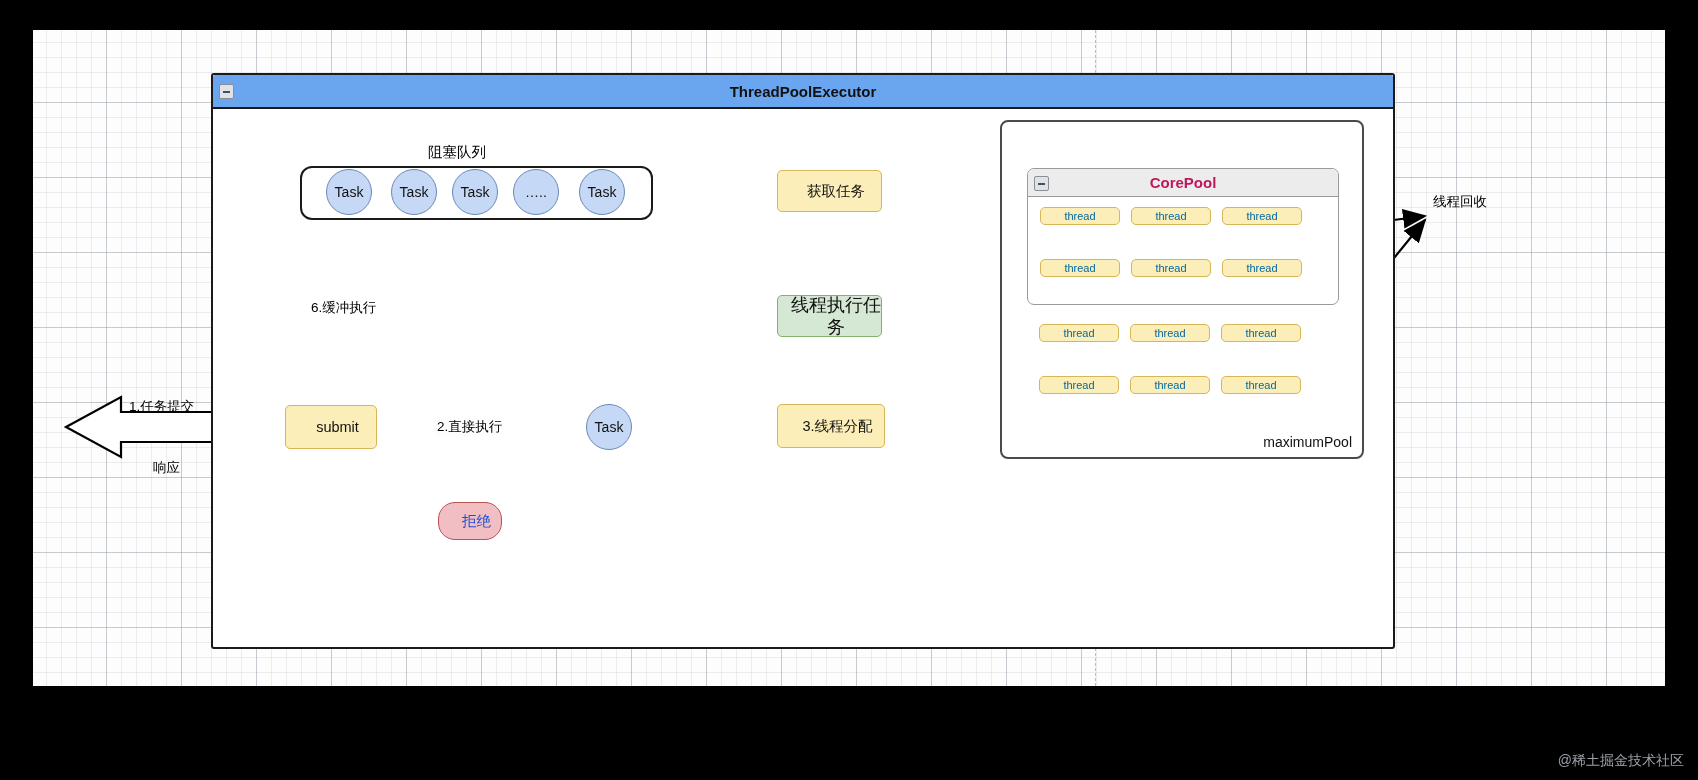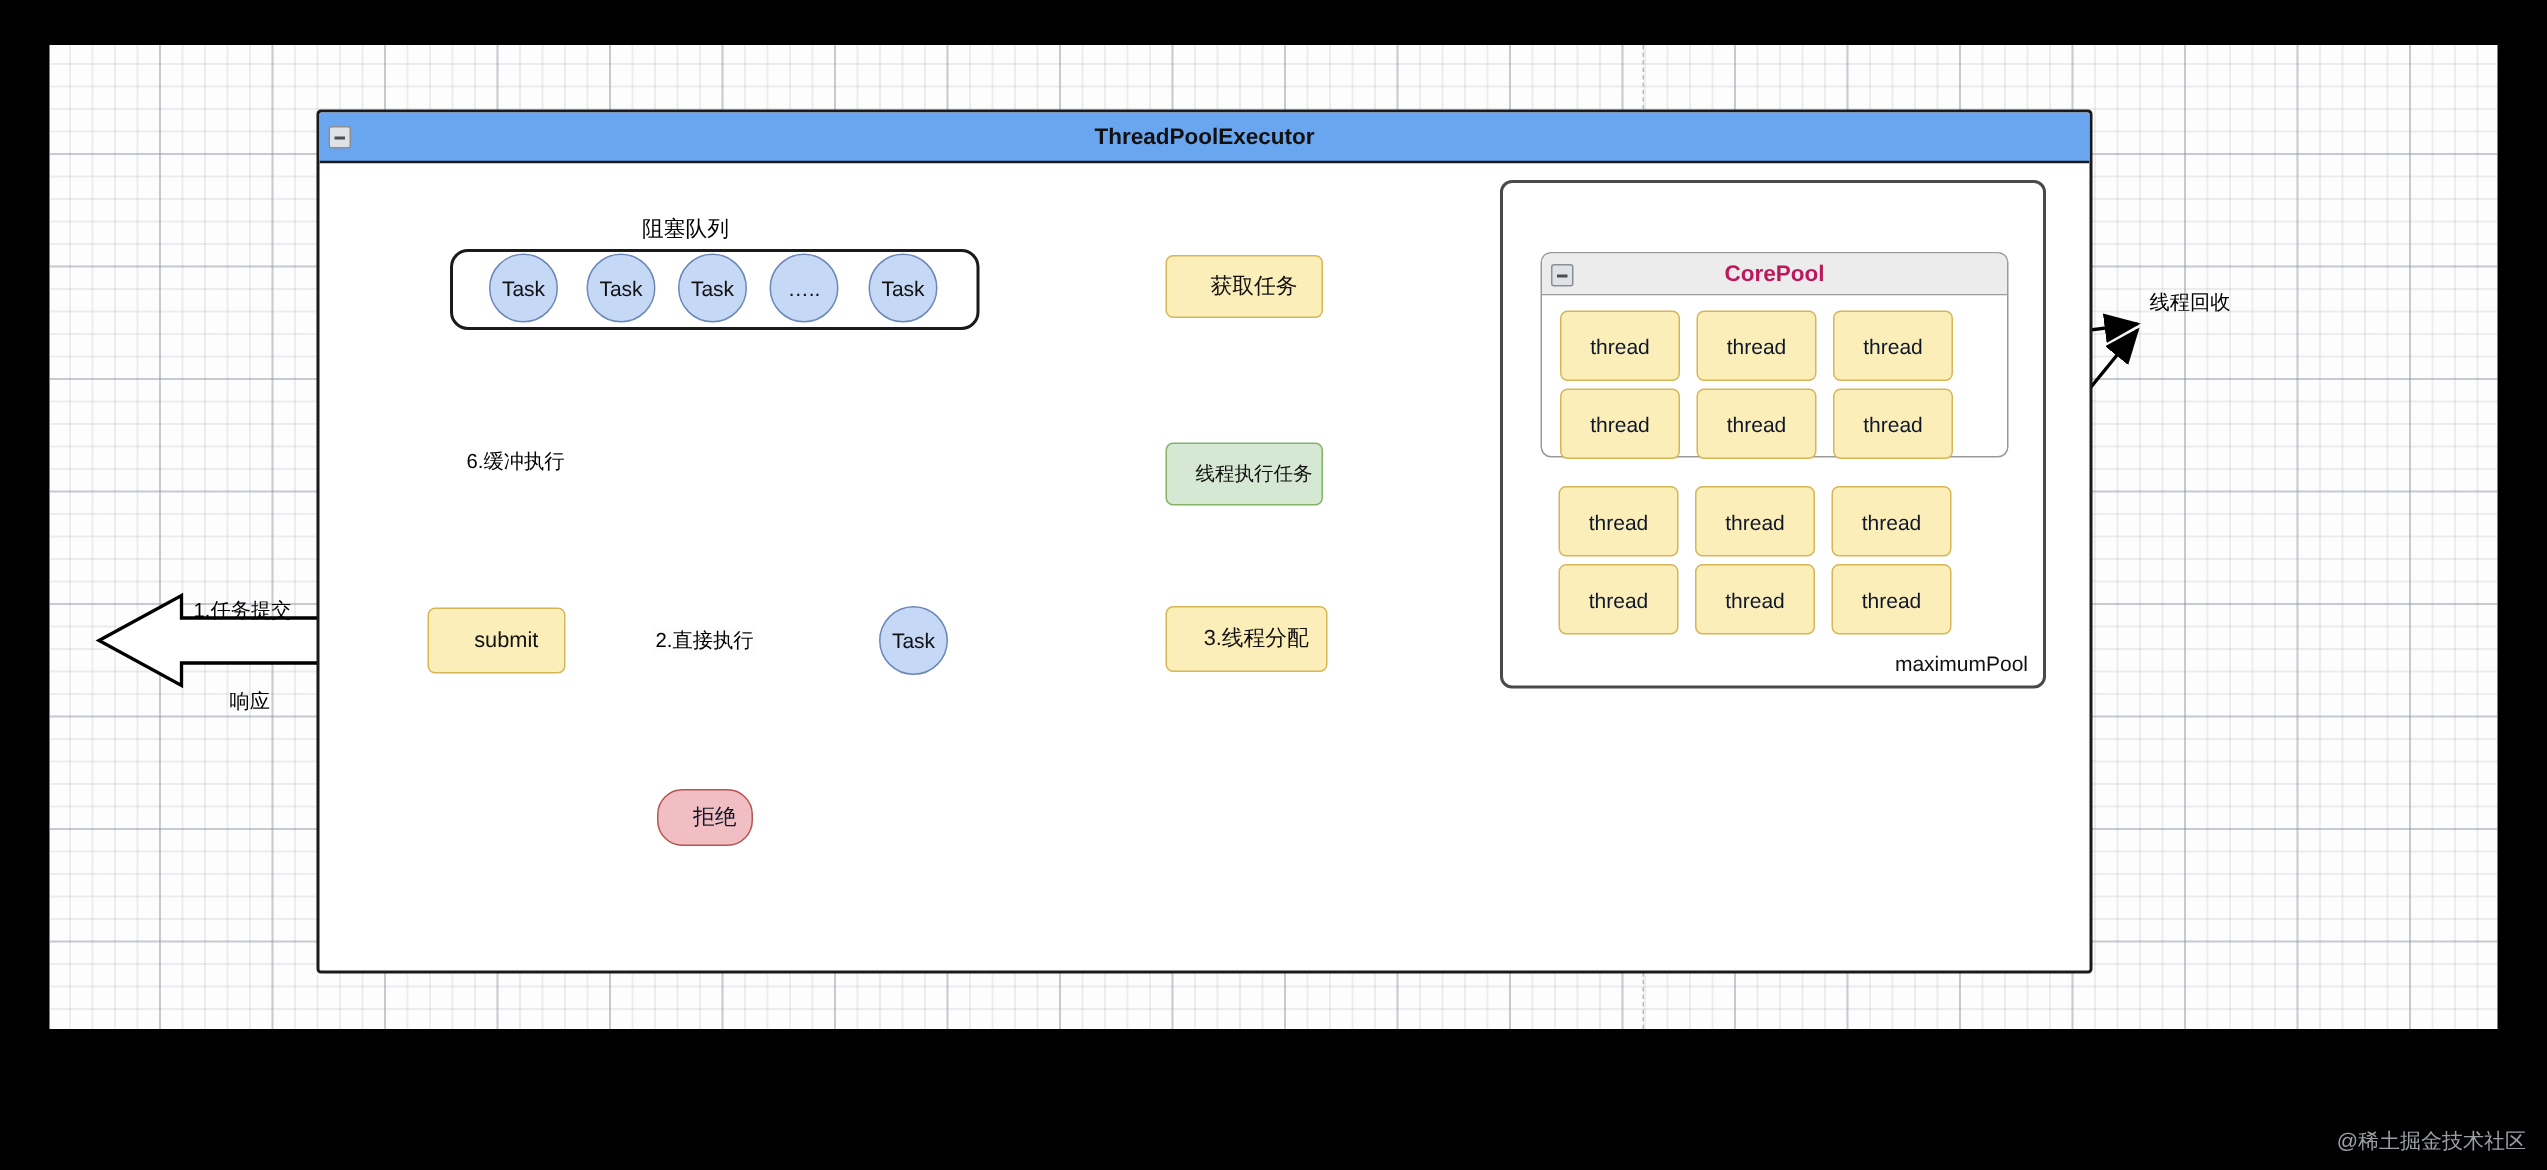--- a/index.html
+++ b/index.html
@@ -44,40 +44,40 @@
         border:2px solid #4a4a4a;border-radius:8px;}
   .pool-title{position:absolute;left:0;top:0;width:100%;height:34px;
         border-bottom:2px solid #4a4a4a;display:flex;align-items:center;justify-content:center;
         font-weight:bold;font-size:15px;color:#111;background:#fff;border-radius:6px 6px 0 0;}
   .corepool{position:absolute;left:25px;top:46px;width:310px;height:135px;background:#fff;
         border:1px solid #9a9a9a;border-radius:7px;}
   .corepool-title{position:absolute;left:0;top:0;width:100%;height:27px;background:#ececec;
         border-bottom:1px solid #9a9a9a;display:flex;align-items:center;justify-content:center;
         font-weight:bold;font-size:15px;color:#be185d;border-radius:6px 6px 0 0;}
 
-  .thread{position:absolute;width:80px;height:47px;background:#fbeeb8;
+  .thread{position:absolute;width:80px;height:18px;background:#fbeeb8;
         border:1.5px solid #d6b656;border-radius:5px;display:flex;align-items:center;
-        justify-content:center;font-size:14px;color:#0f172a;box-sizing:border-box;}
+        justify-content:center;font-size:11px;color:#0369a1;box-sizing:border-box;}
 
   .maxlabel{position:absolute;font-size:14px;color:#111;}
 
   
   .queue{position:absolute;left:267px;top:136px;width:349px;height:50px;background:#fff;
         border:2px solid #1a1a1a;border-radius:12px;}
   .task-circle{position:absolute;width:46px;height:46px;border-radius:50%;
         background:#c5d9f6;border:1.5px solid #6b88b8;display:flex;align-items:center;
         justify-content:center;font-size:14px;color:#111;box-sizing:border-box;}
 
   
   .box-yellow{background:#fbeeb8;border:1.5px solid #d6b656;border-radius:5px;
         font-size:14.5px;color:#111;}
   .box-green{background:#d5e8d4;border:1.5px solid #82b366;border-radius:5px;
-        font-size:13px;color:#111;}
+        font-size:18px;color:#111;}
   .box-red{background:#f0bec3;border:1.5px solid #b85450;border-radius:17px;
-        font-size:14.5px;color:#0f172a;margin-top:24px;}
+        font-size:14.5px;color:#1d4ed8;}
 
   .edge-label{position:absolute;font-size:13.5px;color:#000;background:transparent;
         white-space:nowrap;}
 
   .watermark{position:absolute;right:14px;bottom:10px;color:#9aa0a6;font-size:14px;}
 </style>
 </head>
 <body>
 
 <div id="stage">

